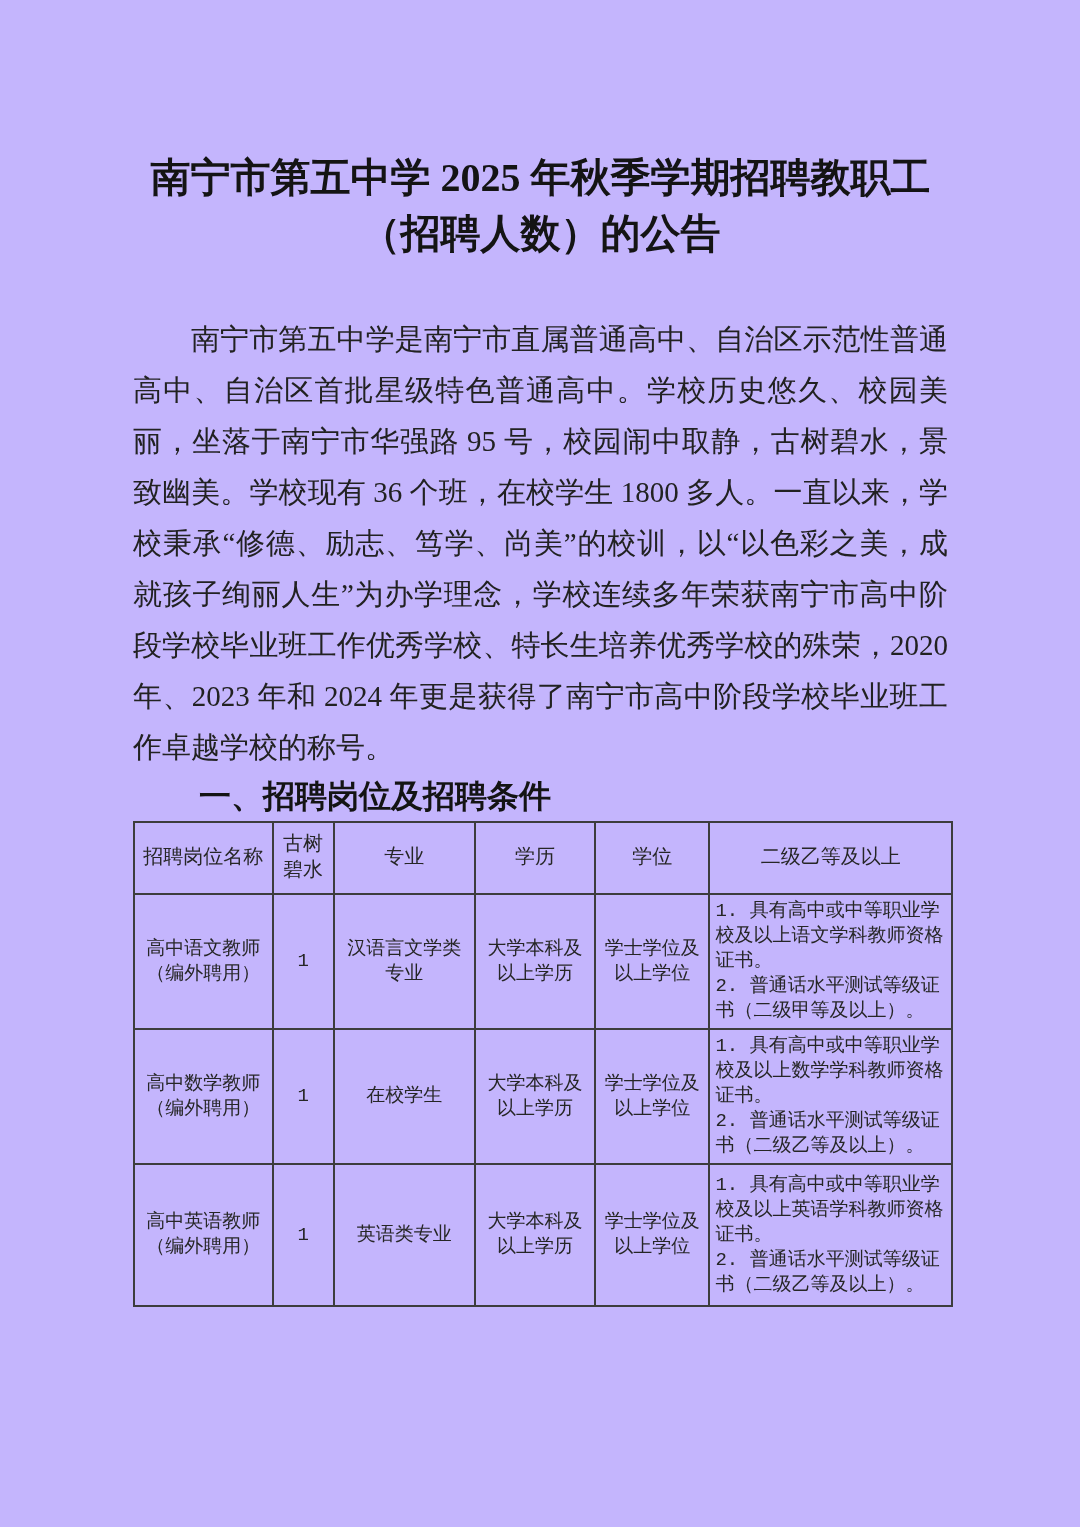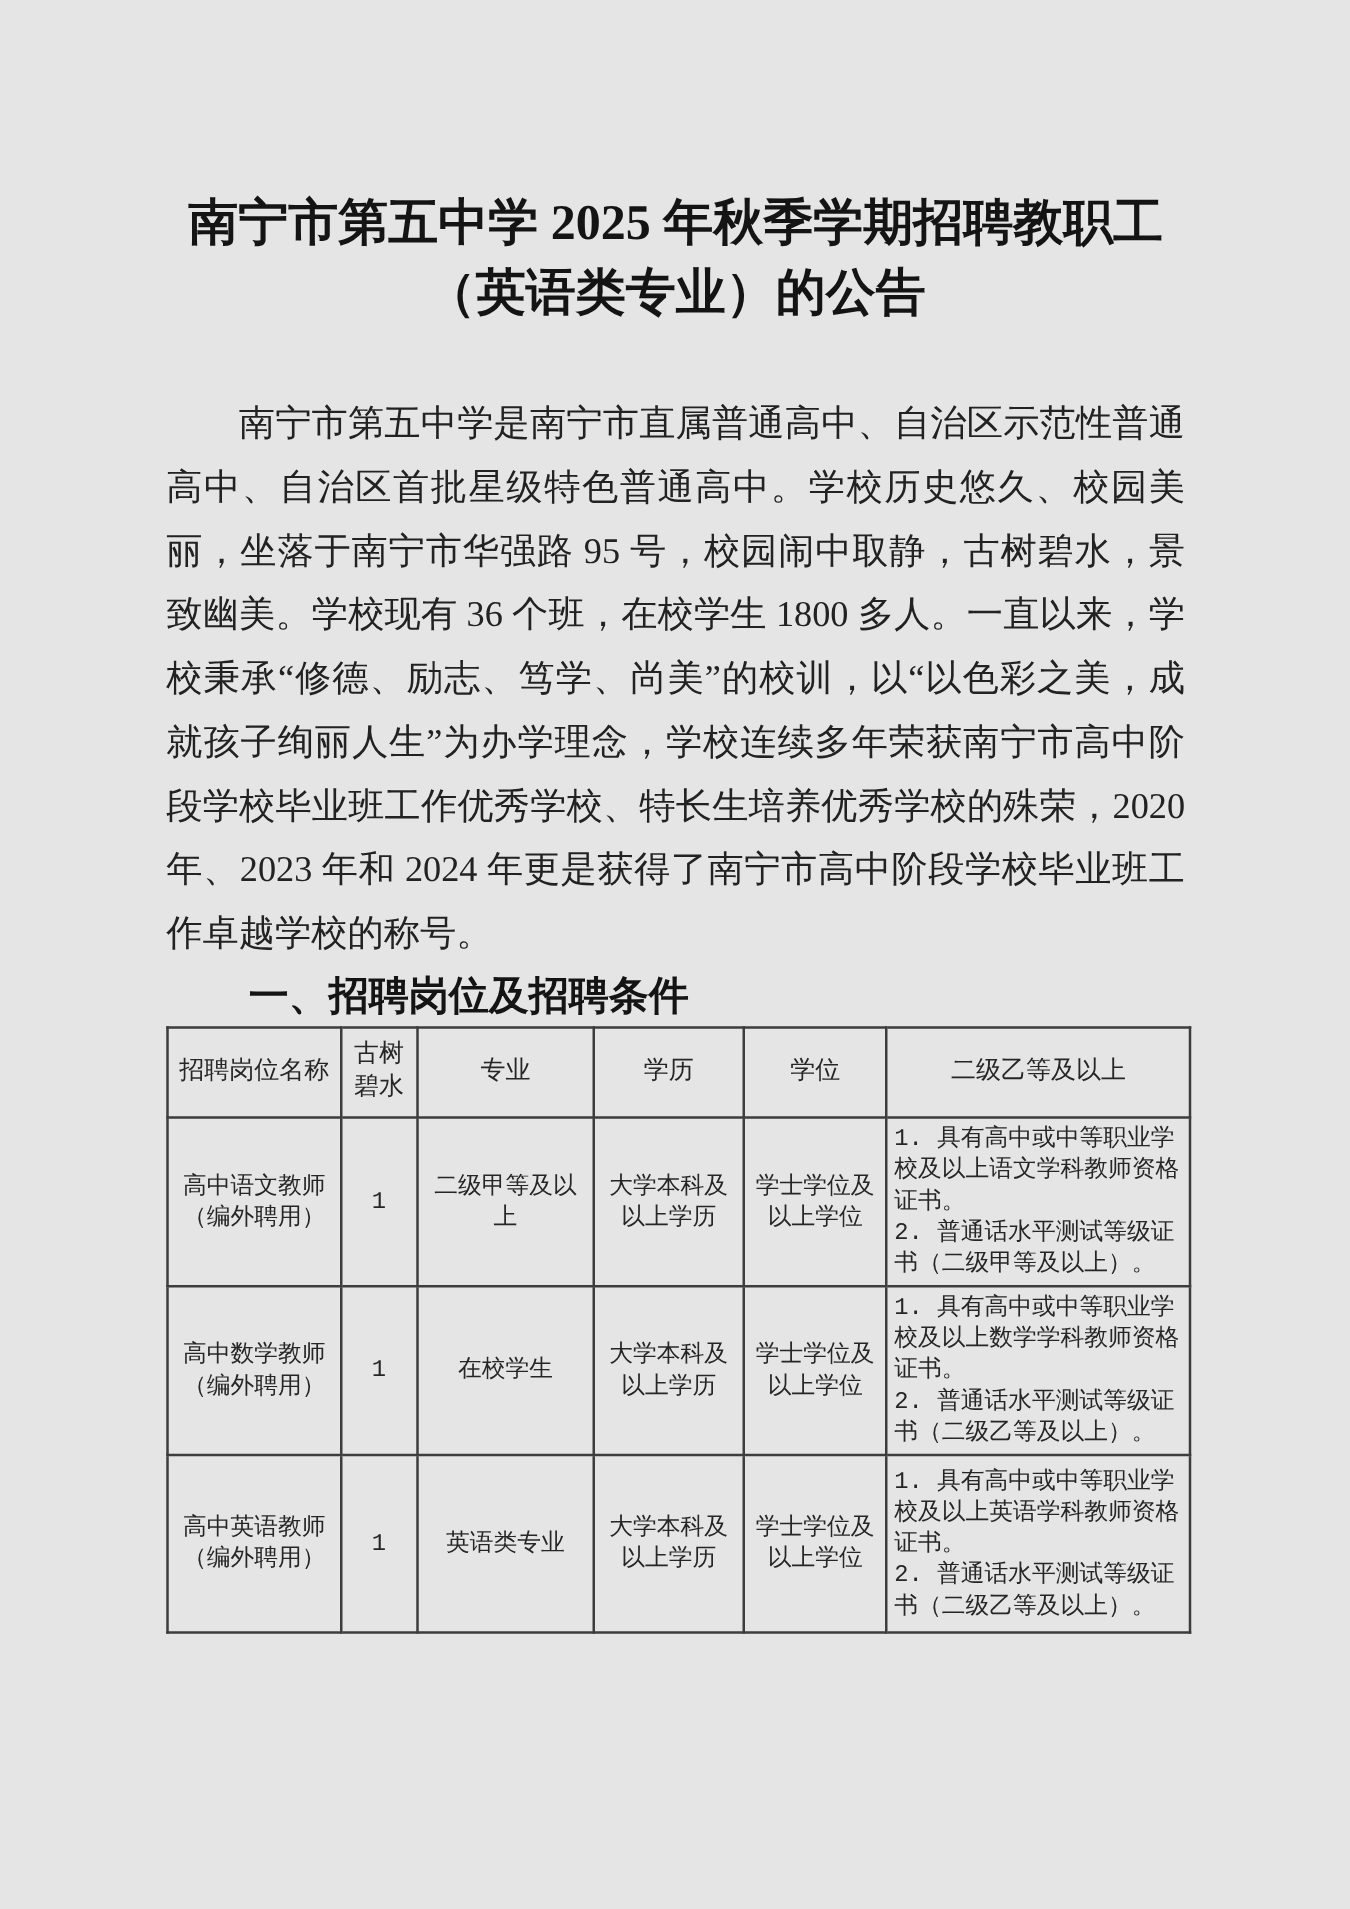--- a/index.html
+++ b/index.html
@@ -9,21 +9,21 @@
   }
   body {
     width: 1080px; height: 1527px;
     font-family: "Liberation Serif", "DejaVu Serif", serif;
     color: #1f1f1f;
     overflow: hidden;
   }
   .page {
     width: 1080px; height: 1527px;
     padding: 150px 132px 0 133px;
-    background: #e5e5e5;
+    background: #c4b5fd;
   }
   .doc-title {
     margin: 0;
     width: 815px;
     font-size: 40px;
     line-height: 56px;
     font-weight: bold;
     text-align: center;
     color: #141414;
     font-family: "Liberation Serif", "DejaVu Serif", serif;
@@ -83,21 +83,21 @@
   .recruit-table tr.data-row-last { height: 142px; }
   .qual-item { margin: 0; }
 </style>
 </head>
 <body>
 
 <div class="page">
 
   <h1 class="doc-title">
     <span>南宁市第五中学 2025 年秋季学期招聘教职工</span><br>
-    <span>（英语类专业）的公告</span>
+    <span>（招聘人数）的公告</span>
   </h1>
 
   <p class="body-para first">南宁市第五中学是南宁市直属普通高中、自治区示范性普通高中、自治区首批星级特色普通高中。学校历史悠久、校园美丽，坐落于南宁市华强路 95 号，校园闹中取静，古树碧水，景致幽美。学校现有 36 个班，在校学生 1800 多人。一直以来，学校秉承“修德、励志、笃学、尚美”的校训，以“以色彩之美，成就孩子绚丽人生”为办学理念，学校连续多年荣获南宁市高中阶段学校毕业班工作优秀学校、特长生培养优秀学校的殊荣，2020 年、2023 年和 2024 年更是获得了南宁市高中阶段学校毕业班工作卓越学校的称号。</p>
 
   <h2 class="section-heading">一、招聘岗位及招聘条件</h2>
 
   <table class="recruit-table">
     <colgroup>
       <col style="width:16.95%">
       <col style="width:7.45%">
@@ -113,21 +113,21 @@
         <th>专业</th>
         <th>学历</th>
         <th>学位</th>
         <th>二级乙等及以上</th>
       </tr>
     </thead>
     <tbody>
       <tr class="data-row">
         <td class="cell-position">高中语文教师（编外聘用）</td>
         <td class="cell-count">1</td>
-        <td class="cell-major">二级甲等及以上</td>
+        <td class="cell-major">汉语言文学类专业</td>
         <td class="cell-education">大学本科及以上学历</td>
         <td class="cell-degree">学士学位及以上学位</td>
         <td class="cell-qual">
           <div class="qual-item">1. 具有高中或中等职业学校及以上语文学科教师资格证书。</div>
           <div class="qual-item">2. 普通话水平测试等级证书（二级甲等及以上）。</div>
         </td>
       </tr>
       <tr class="data-row">
         <td class="cell-position">高中数学教师（编外聘用）</td>
         <td class="cell-count">1</td>

